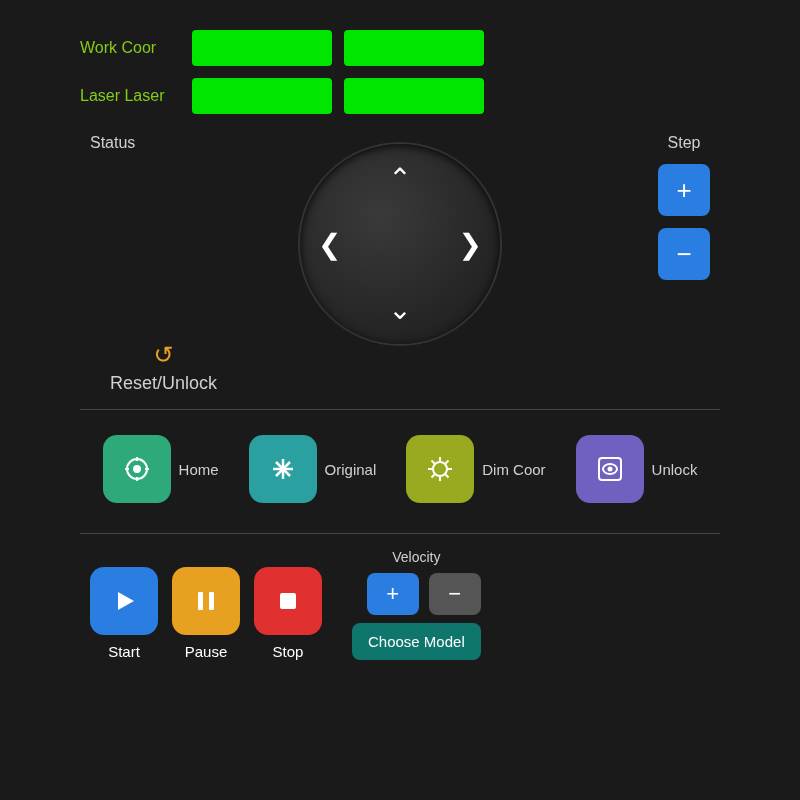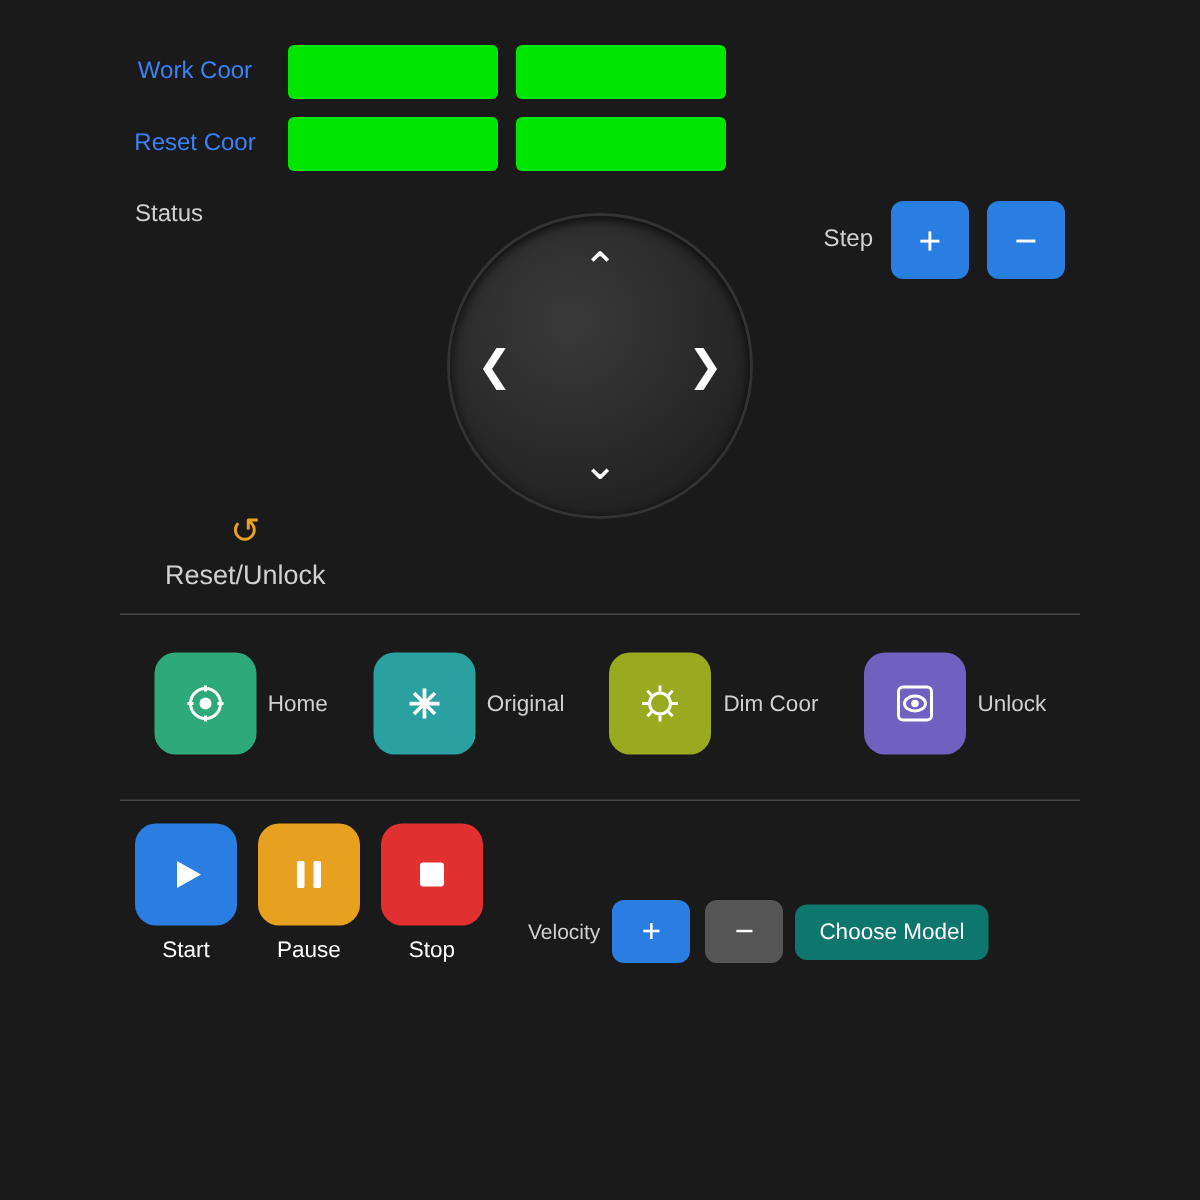--- a/index.html
+++ b/index.html
@@ -24,23 +24,23 @@
       margin-bottom: 20px;
     }
     .coord-row {
       display: flex;
       align-items: center;
       margin-bottom: 12px;
       gap: 12px;
     }
     .coord-label {
       width: 100px;
-      text-align: center;
+      text-align: left;
       font-size: 16px;
-      color: #3b82f6;
+      color: #84cc16;
     }
     .coord-box {
       background: #00e600;
       width: 140px;
       height: 36px;
       border-radius: 4px;
     }
 
     
     .status-jog-section {
@@ -103,21 +103,21 @@
     .reset-label {
       font-size: 18px;
       color: #d0d0d0;
     }
 
     .step-section {
       position: absolute;
       right: 10px;
       top: 0;
       display: flex;
-      flex-direction: row;
+      flex-direction: column;
       align-items: center;
       gap: 12px;
     }
     .step-label {
       font-size: 16px;
       color: #d0d0d0;
     }
     .step-btn {
       width: 52px;
       height: 52px;
@@ -206,21 +206,22 @@
     .play-btn.blue { background: #2a7de1; }
     .play-btn.yellow { background: #e8a020; }
     .play-btn.red { background: #e03030; }
     .play-label {
       font-size: 15px;
       color: #ffffff;
     }
 
     .velocity-choose-group {
       display: flex;
-      align-items: center;
+      flex-direction: column;
+      align-items: flex-end;
       gap: 8px;
       margin-left: 10px;
     }
     .velocity-label {
       font-size: 14px;
       color: #d0d0d0;
       text-align: center;
       width: 100%;
     }
     .velocity-buttons {
@@ -257,21 +258,21 @@
 
 <div class="container">
 
   <div class="coord-section">
     <div class="coord-row">
       <div class="coord-label">Work Coor</div>
       <div class="coord-box"></div>
       <div class="coord-box"></div>
     </div>
     <div class="coord-row">
-      <div class="coord-label">Reset Coor</div>
+      <div class="coord-label">Laser Laser</div>
       <div class="coord-box"></div>
       <div class="coord-box"></div>
     </div>
   </div>
 
   <div class="status-jog-section" style="height: 260px;">
     <span class="status-label">Status</span>
 
     <div class="reset-unlock">
       <div class="reset-icon">↺</div>

